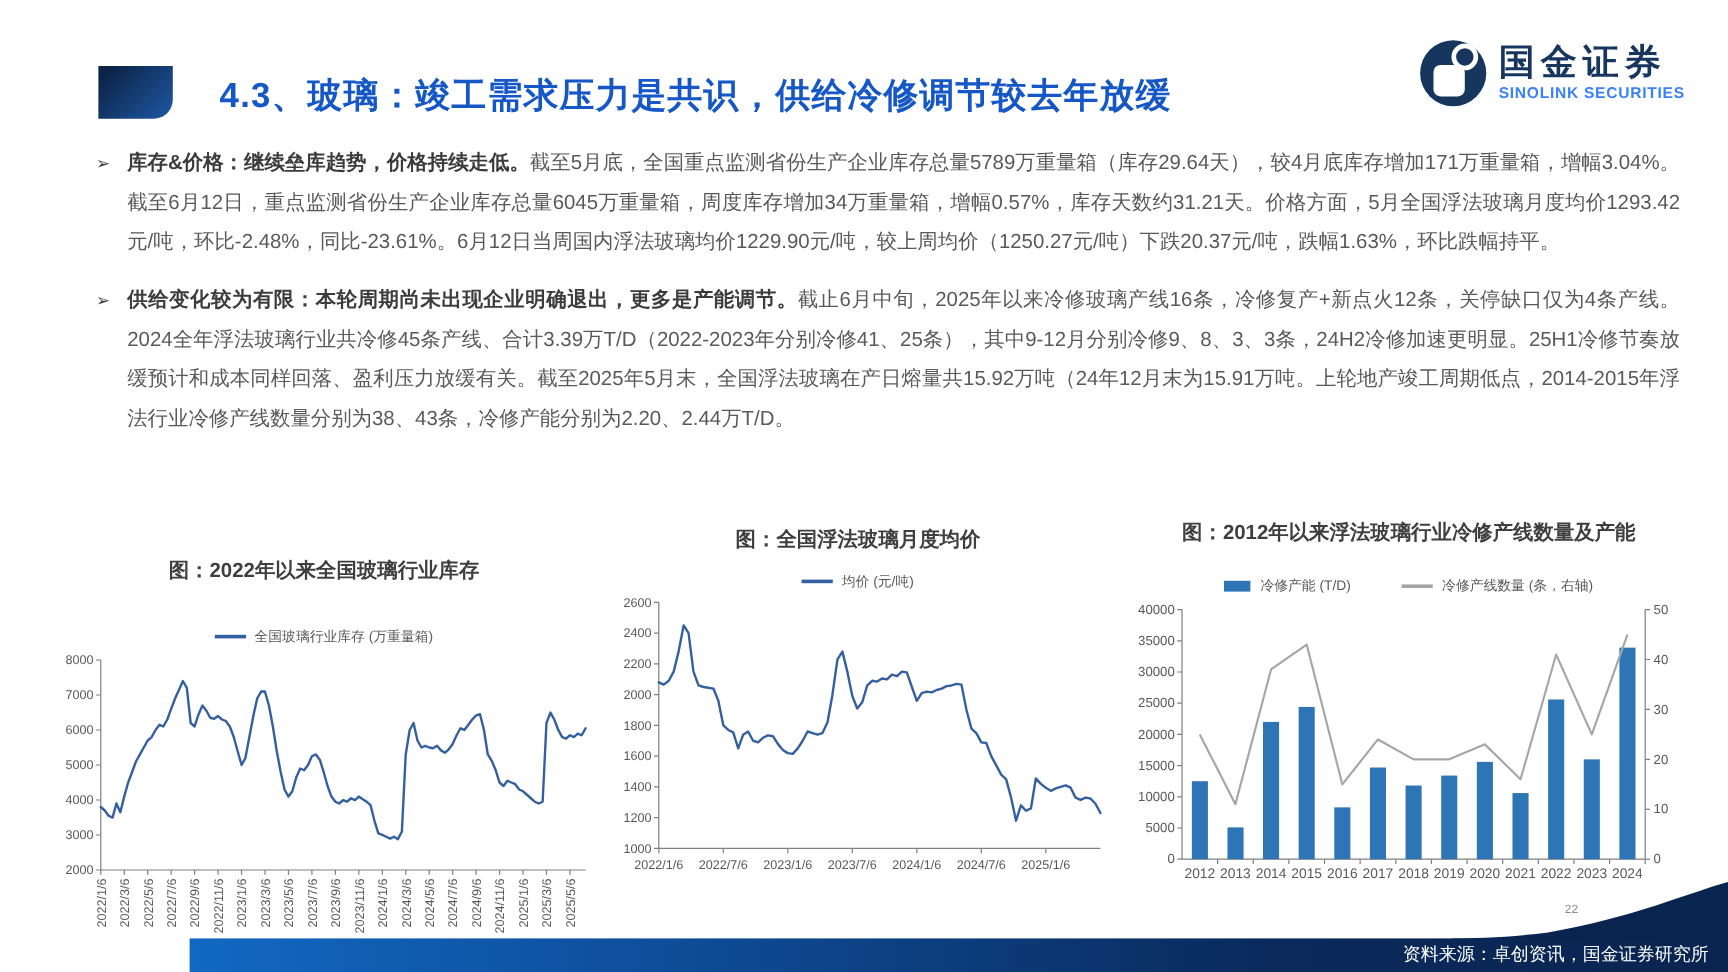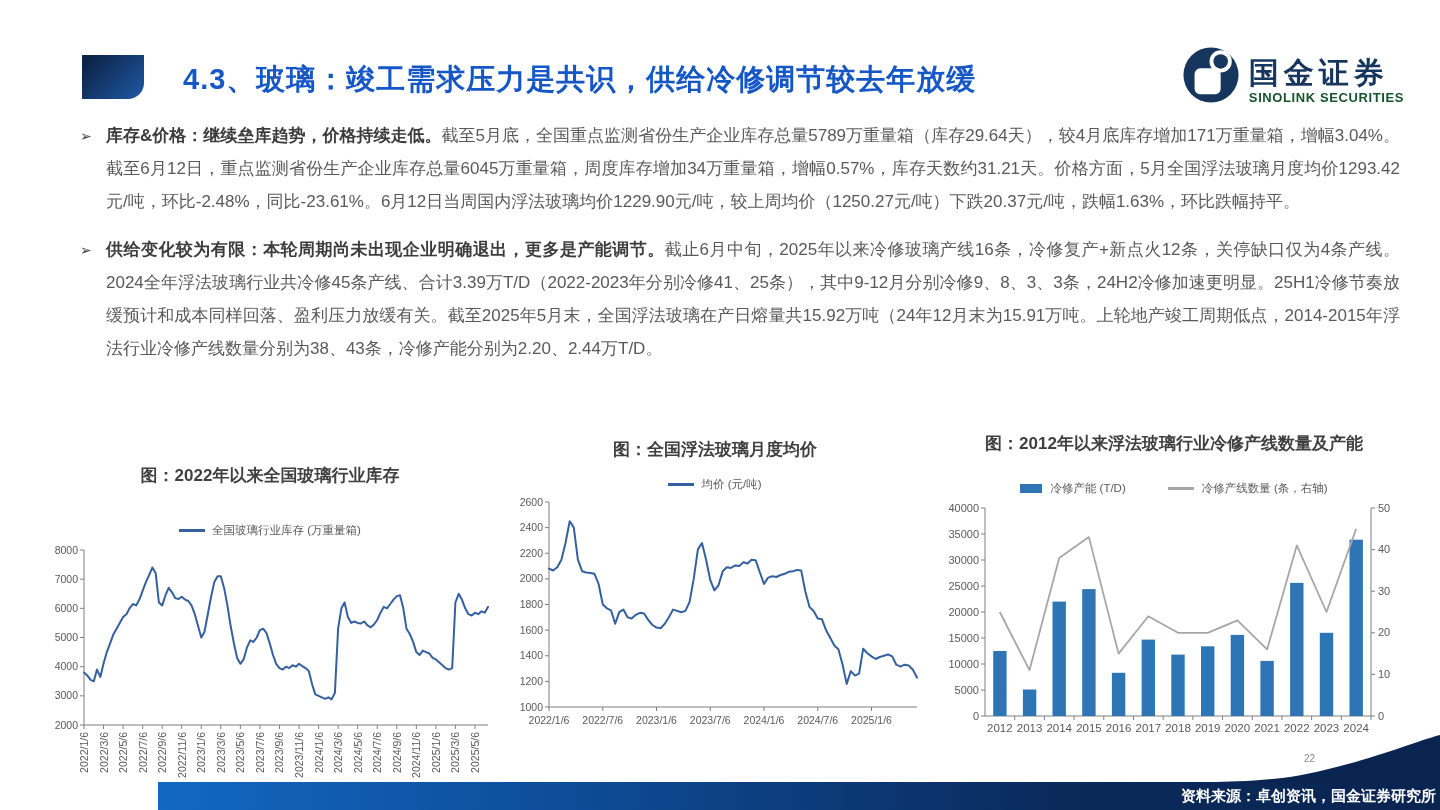--- a/index.html
+++ b/index.html
@@ -10,24 +10,24 @@
   
   .deco-rect{
     position:absolute;left:82px;top:55px;width:62px;height:44px;
     background:linear-gradient(135deg,#0c2348 10%,#1e56a0 95%);
     border-radius:0 0 16px 0;
   }
   .page-title{
     position:absolute;left:183px;top:60px;width:1000px;
     font-size:29px;font-weight:bold;color:#1557c6;letter-spacing:1px;white-space:nowrap;
   }
-  .logo{position:absolute;right:36px;top:46px;display:flex;align-items:flex-end;gap:9px;}
+  .logo{position:absolute;right:36px;top:32px;display:flex;align-items:center;gap:9px;}
   .logo-text{display:flex;flex-direction:column;line-height:1;}
   .logo-cn{font-size:30px;font-weight:bold;color:#16365e;letter-spacing:5px;}
-  .logo-en{font-size:13px;font-weight:bold;color:#14532d;letter-spacing:0.6px;margin-top:3px;}
+  .logo-en{font-size:13px;font-weight:bold;color:#3b82f6;letter-spacing:0.6px;margin-top:3px;}
   
   .bullets{position:absolute;left:80px;top:119px;width:1320px;}
   .bullet{
     position:relative;padding-left:26px;margin-bottom:15px;
     font-size:17px;line-height:33px;color:#595959;text-align:justify;
   }
   .bullet .marker{position:absolute;left:0;top:1px;font-size:14px;color:#404040;}
   .bullet b{color:#3c3c3c;}
   
   .chart{position:absolute;}
@@ -41,21 +41,21 @@
   #c3 .legend{margin:26px 0 4px;gap:8px;}
   .leg-gap{width:26px;}
   .leg-line{display:inline-block;width:26px;height:2.5px;}
   .leg-bar{display:inline-block;width:22px;height:9px;}
   svg text{font-family:"Liberation Sans","DejaVu Sans",sans-serif;}
   
   .page-num{position:absolute;left:1304px;top:753px;font-size:10px;color:#8a8a8a;}
   .footer-bar{
     position:absolute;left:158px;right:0;bottom:0;height:28px;
     background:linear-gradient(90deg,#1268c2 0%,#0e4e9b 30%,#0a2a5c 70%,#0a2450 100%);
-    color:#ffffff;font-size:15px;line-height:28px;text-align:right;padding-right:4px;box-sizing:border-box;font-weight:bold;
+    color:#ffffff;font-size:15px;line-height:28px;text-align:right;padding-right:16px;box-sizing:border-box;
   }
   .swoosh{position:absolute;right:0;bottom:0;width:230px;height:75px;}
 </style>
 </head>
 <body>
 
 <div class="deco-rect"></div>
 <div class="page-title">4.3、玻璃：竣工需求压力是共识，供给冷修调节较去年放缓</div>
 
 <div class="logo">

